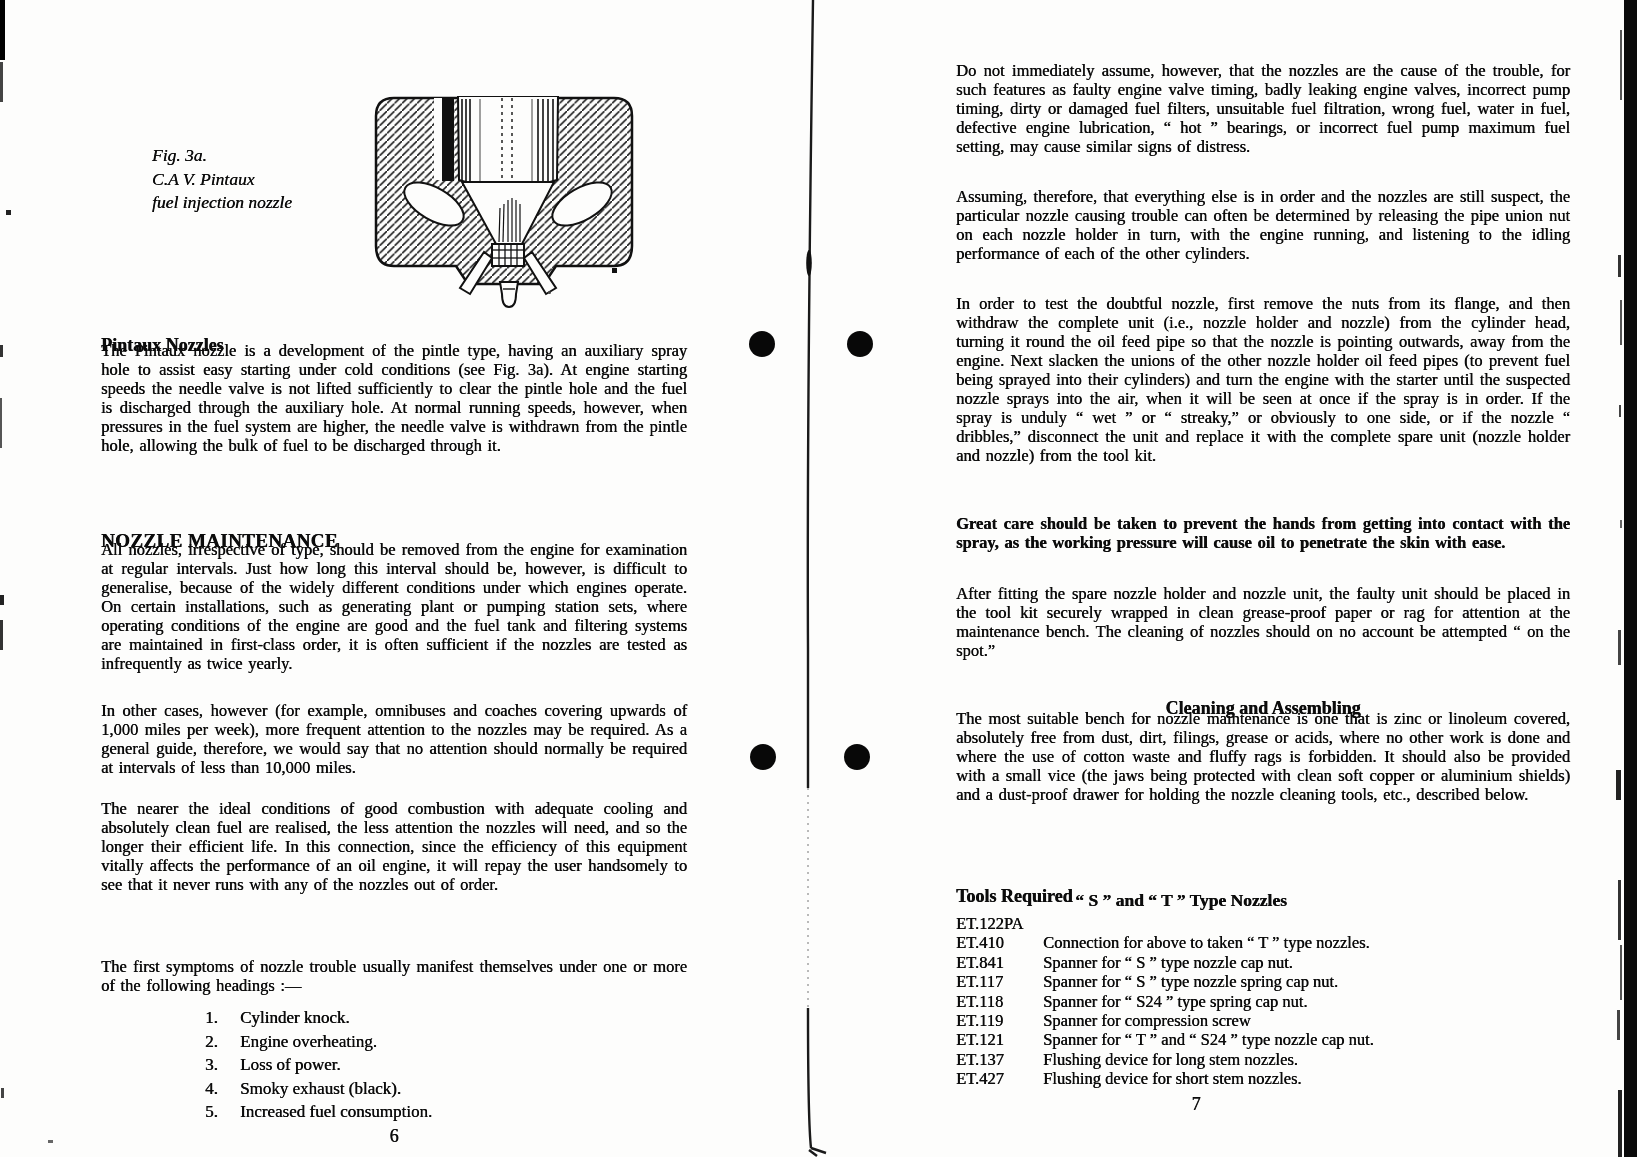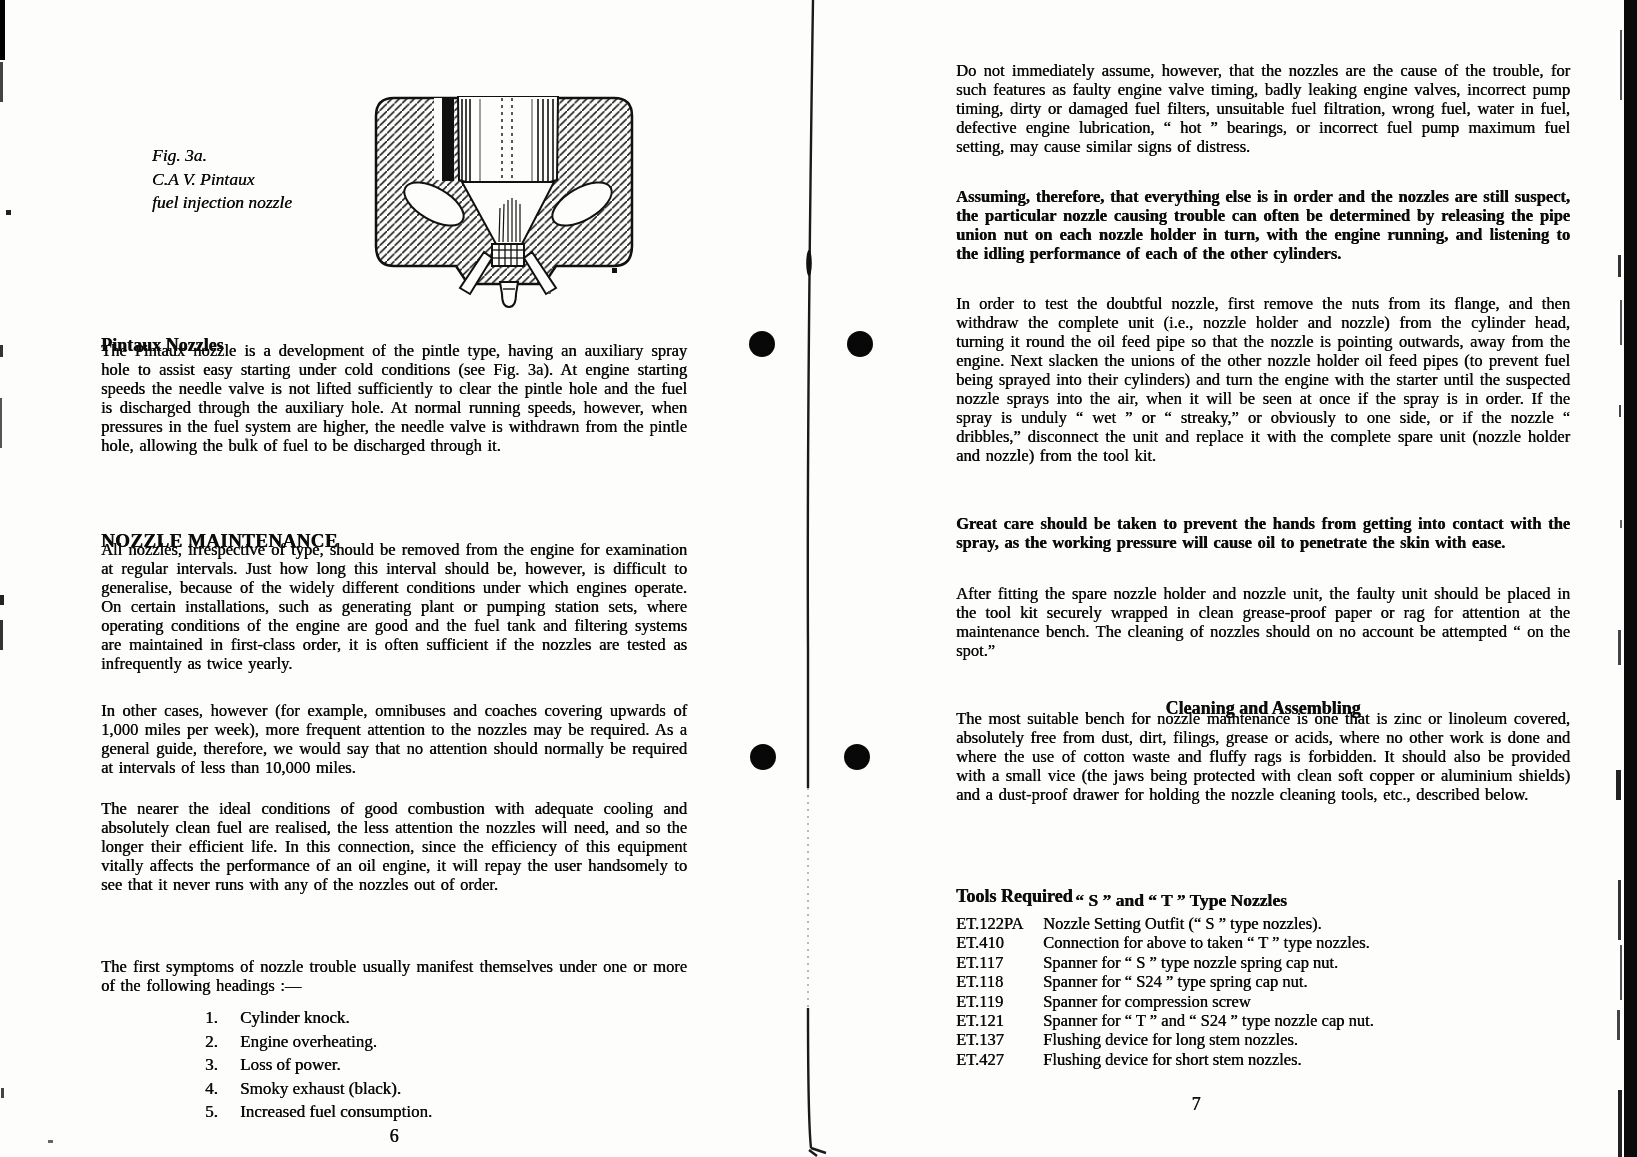--- a/index.html
+++ b/index.html
@@ -131,39 +131,42 @@
         <span class="trouble-num">5.</span>
         <span>Increased fuel consumption.</span>
       </div>
     </div>
 
     <div class="blk pagenum" style="top:1086px;">6</div>
   </section>
 
   <section class="pg page-right">
     <p class="blk body-text" style="top:61px;margin:0;">Do not immediately assume, however, that the nozzles are the cause of the trouble, for such features as faulty engine valve timing, badly leaking engine valves, incorrect pump timing, dirty or damaged fuel filters, unsuitable fuel filtration, wrong fuel, water in fuel, defective engine lubrication, “ hot ” bearings, or incorrect fuel pump maximum fuel setting, may cause similar signs of distress.</p>
-    <p class="blk body-text" style="top:187px;margin:0;font-weight:bold;">Assuming, therefore, that everything else is in order and the nozzles are still suspect, the particular nozzle causing trouble can often be determined by releasing the pipe union nut on each nozzle holder in turn, with the engine running, and listening to the idling performance of each of the other cylinders.</p>
+    <p class="blk body-text" style="top:187px;margin:0;">Assuming, therefore, that everything else is in order and the nozzles are still suspect, the particular nozzle causing trouble can often be determined by releasing the pipe union nut on each nozzle holder in turn, with the engine running, and listening to the idling performance of each of the other cylinders.</p>
     <p class="blk body-text" style="top:294px;margin:0;">In order to test the doubtful nozzle, first remove the nuts from its flange, and then withdraw the complete unit (i.e., nozzle holder and nozzle) from the cylinder head, turning it round the oil feed pipe so that the nozzle is pointing outwards, away from the engine.  Next slacken the unions of the other nozzle holder oil feed pipes (to prevent fuel being sprayed into their cylinders) and turn the engine with the starter until the suspected nozzle sprays into the air, when it will be seen at once if the spray is in order.  If the spray is unduly “ wet ” or “ streaky,” or obviously to one side, or if the nozzle “ dribbles,” disconnect the unit and replace it with the complete spare unit (nozzle holder and nozzle) from the tool kit.</p>
     <p class="blk body-text" style="top:584px;margin:0;">After fitting the spare nozzle holder and nozzle unit, the faulty unit should be placed in the tool kit securely wrapped in clean grease-proof paper or rag for attention at the maintenance bench.  The cleaning of nozzles should on no account be attempted “ on the spot.”</p>
     <p class="blk body-text bold-par" style="top:514px;margin:0;">Great care should be taken to prevent the hands from getting into contact with the spray, as the working pressure will cause oil to penetrate the skin with ease.</p>
 
     <h3 class="blk hdg" style="top:680px;text-align:center;">Cleaning and Assembling</h3>
     <p class="blk body-text" style="top:709px;margin:0;">The most suitable bench for nozzle maintenance is one that is zinc or linoleum covered, absolutely free from dust, dirt, filings, grease or acids, where no other work is done and where the use of cotton waste and fluffy rags is forbidden.  It should also be provided with a small vice (the jaws being protected with clean soft copper or aluminium shields) and a dust-proof drawer for holding the nozzle cleaning tools, etc., described below.</p>
 
     <h3 class="blk hdg" style="top:868px;">Tools Required</h3>
     <div class="hdg center-sub" style="position:absolute;top:890px;left:0;width:450px;font-size:17.5px;">“ S ” and “ T ” Type Nozzles</div>
 
     <div class="blk" style="top:914px;">
       <div class="tool-row">
         <span class="tool-code">ET.122PA</span>
-        <span class="tool-desc">Nozzle Setting Outfit (“ S ” type nozzles).</span>
       </div>
       <div class="tool-row">
         <span class="tool-code">ET.410</span>
         <span class="tool-desc">Connection for above to taken “ T ” type nozzles.</span>
+      </div>
+      <div class="tool-row">
+        <span class="tool-code">ET.841</span>
+        <span class="tool-desc">Spanner for “ S ” type nozzle cap nut.</span>
       </div>
       <div class="tool-row">
         <span class="tool-code">ET.117</span>
         <span class="tool-desc">Spanner for “ S ” type nozzle spring cap nut.</span>
       </div>
       <div class="tool-row">
         <span class="tool-code">ET.118</span>
         <span class="tool-desc">Spanner for “ S24 ” type spring cap nut.</span>
       </div>
       <div class="tool-row">

